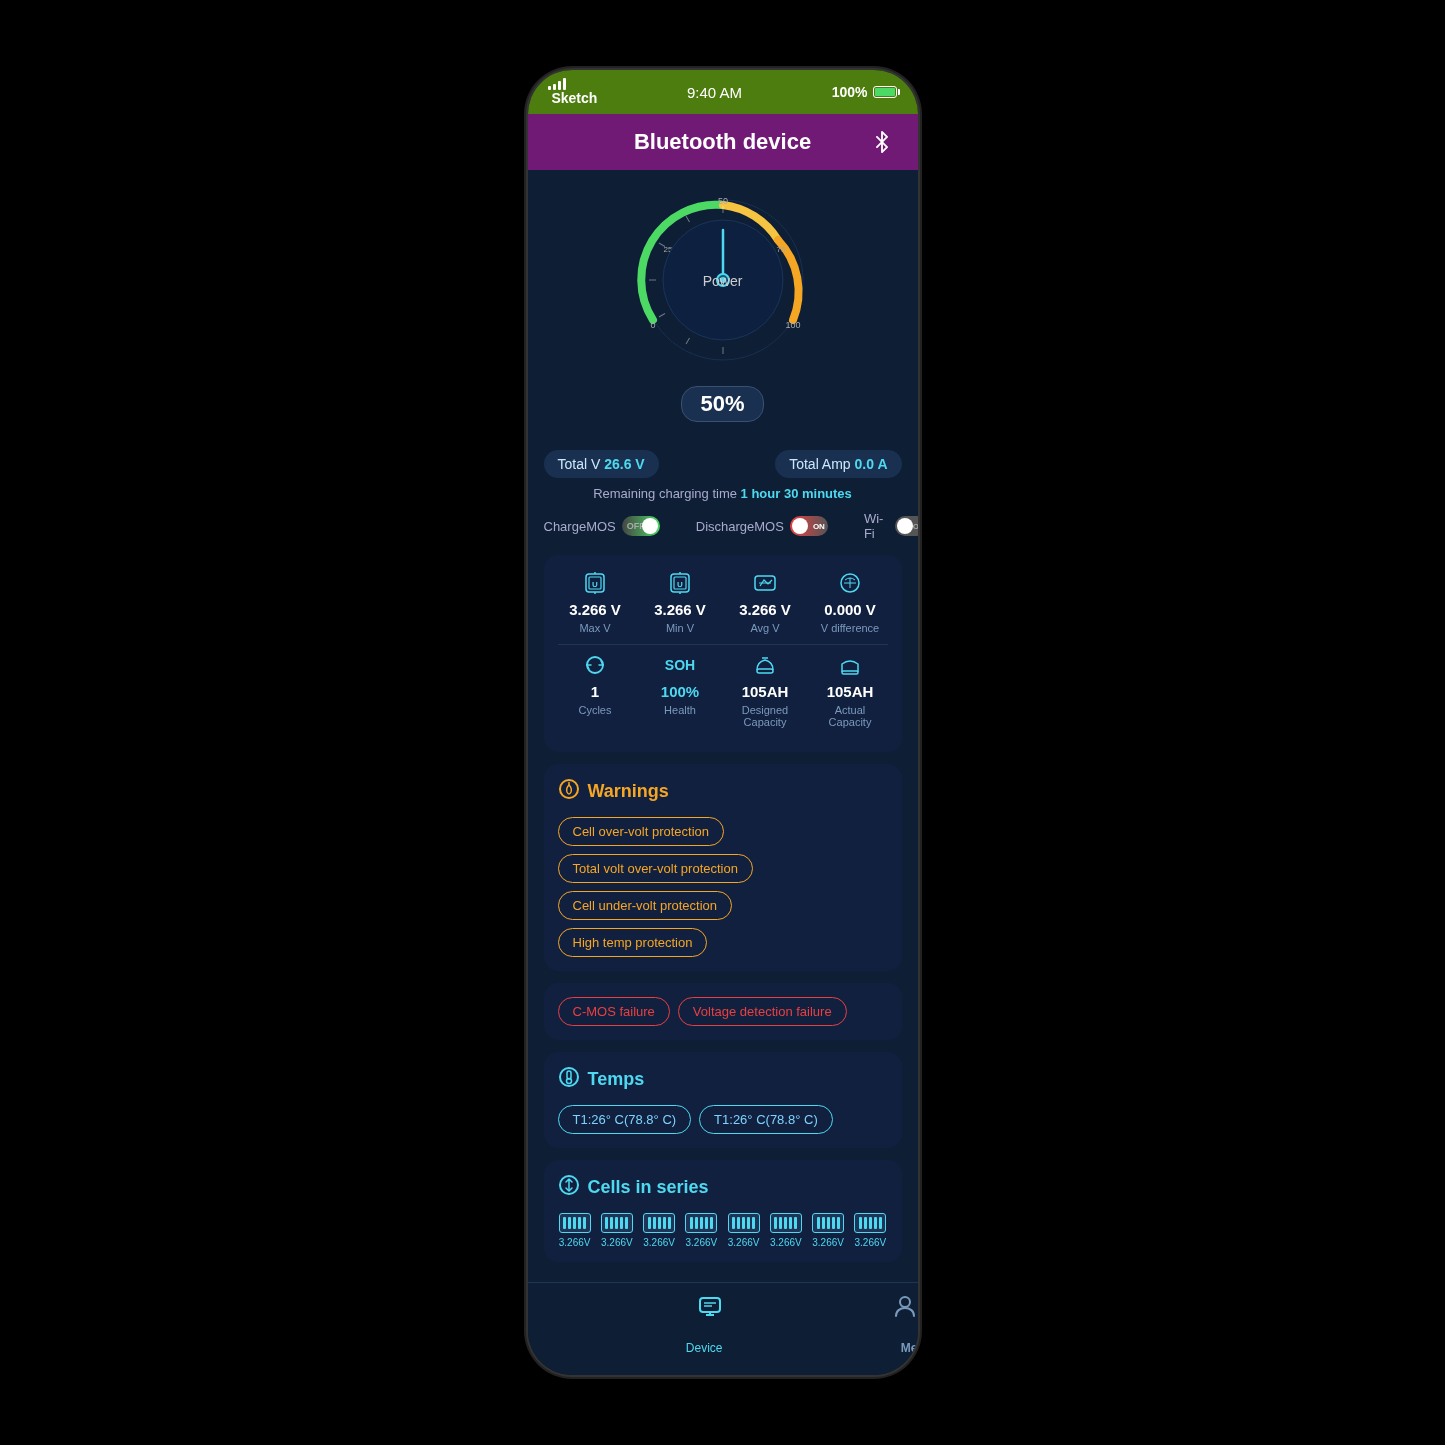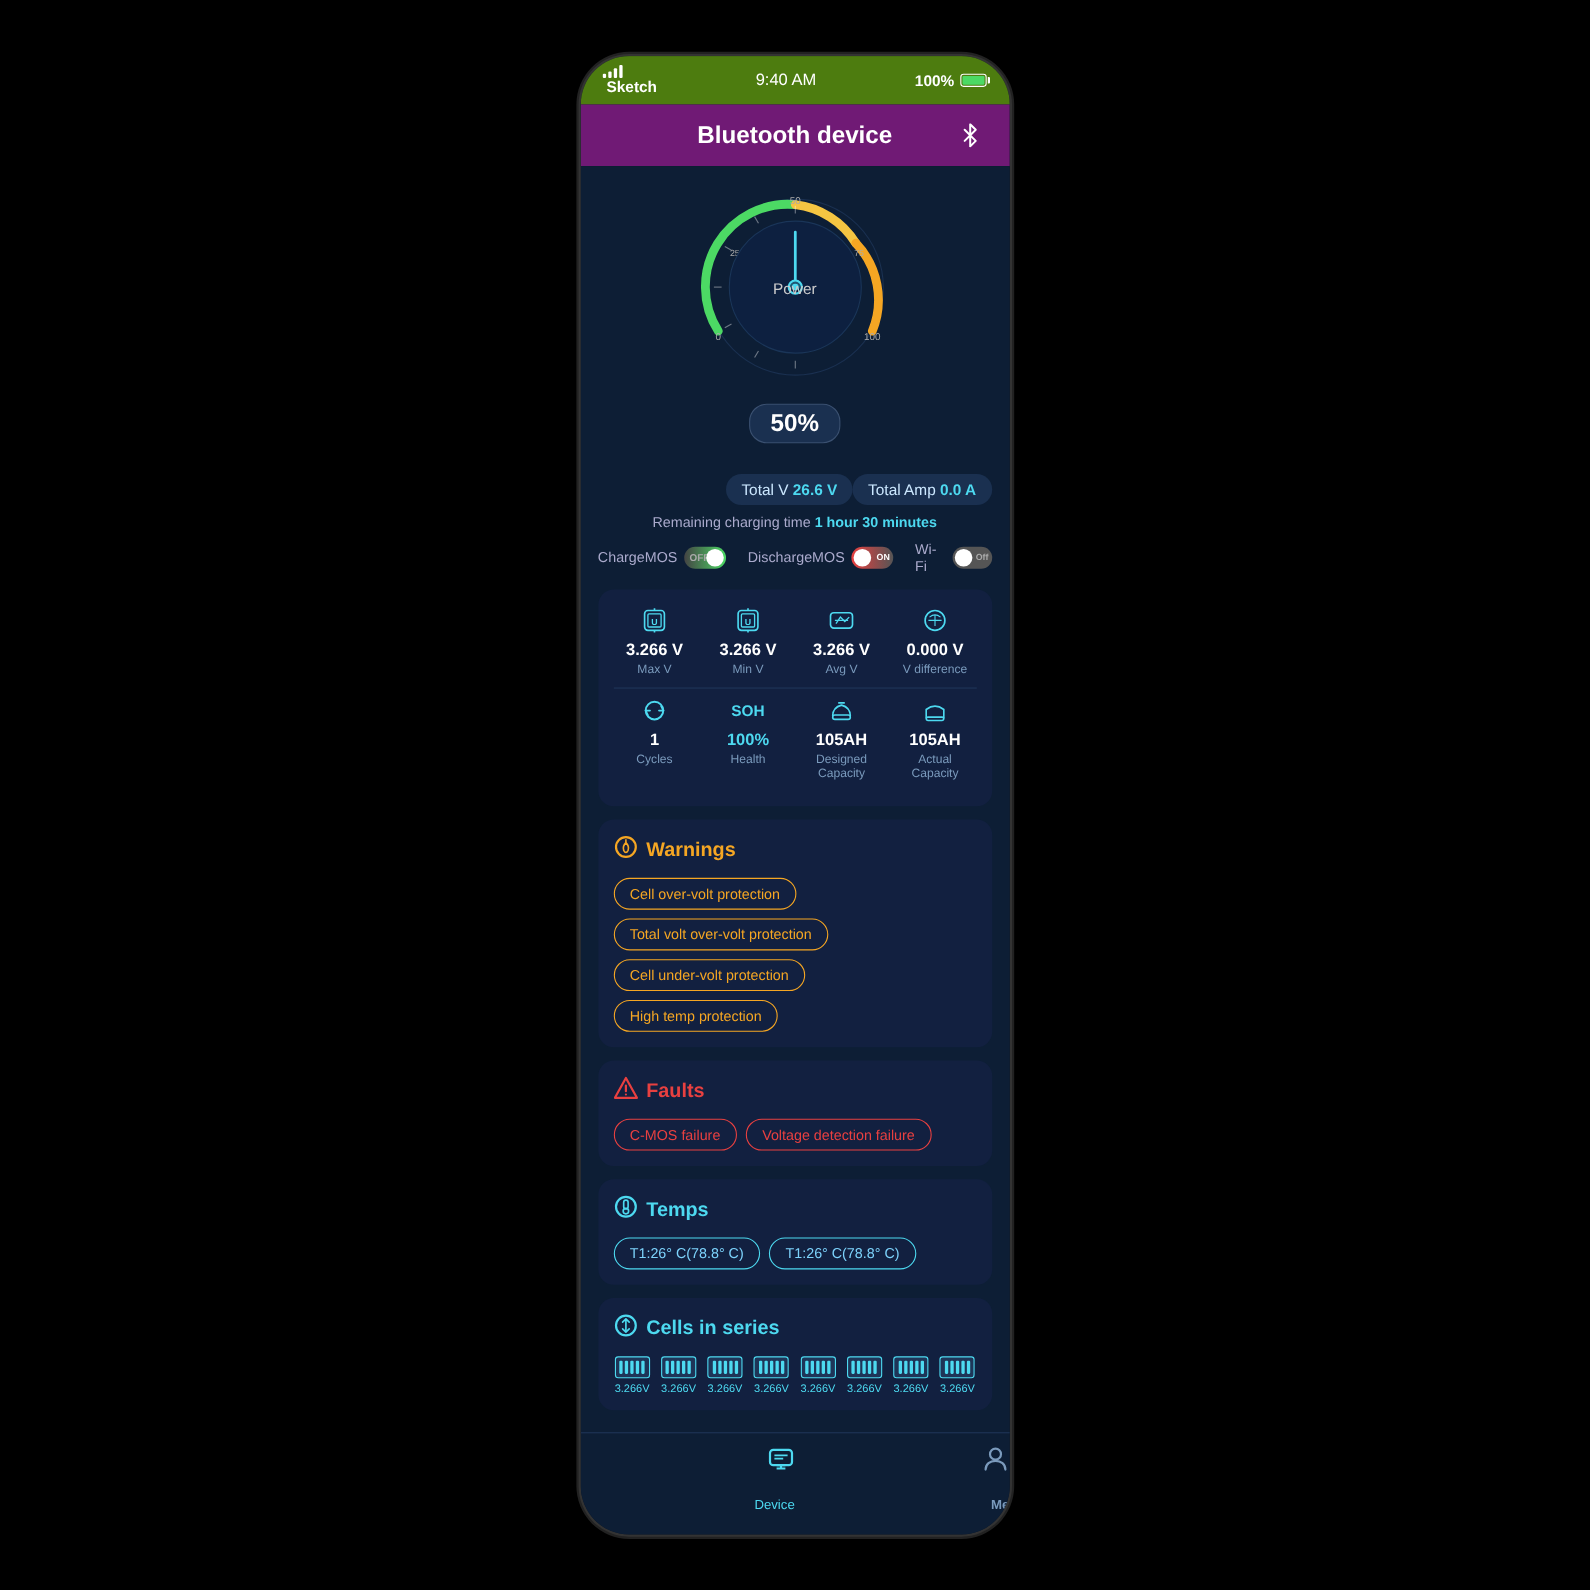--- a/index.html
+++ b/index.html
@@ -147,21 +147,22 @@
       border-radius: 16px;
       padding: 4px 18px;
       color: #fff;
       font-size: 22px;
       font-weight: 700;
       margin-top: 6px;
     }
     
     .stats-row {
       display: flex;
-      justify-content: flex-end;
+      justify-content: space-between;
+      gap: 12px;
       margin-top: 28px;
     }
     .stat-badge {
       background: #1a3050;
       border-radius: 20px;
       padding: 6px 14px;
       font-size: 14px;
       color: #cce8ff;
     }
     .stat-value {
@@ -176,21 +177,21 @@
     }
     .charging-time-value {
       color: #4dd9f0;
       font-weight: 600;
     }
     
     .mos-row {
       display: flex;
       justify-content: flex-start;
       align-items: center;
-      gap: 20px;
+      gap: 36px;
       margin-top: 10px;
       margin-bottom: 14px;
     }
     .mos-item {
       display: flex;
       align-items: center;
       gap: 6px;
       font-size: 13px;
       color: #aac;
     }
@@ -624,30 +625,20 @@
       </div>
       <div class="tags-container">
         <span class="tag tag-yellow">Cell over-volt protection</span>
         <span class="tag tag-yellow">Total volt over-volt protection</span>
         <span class="tag tag-yellow">Cell under-volt protection</span>
         <span class="tag tag-yellow">High temp protection</span>
       </div>
     </div>
 
     <div class="card">
-      <div class="section-header">
-        <span class="section-icon">
-          <svg width="22" height="22" viewBox="0 0 22 22" fill="none">
-            <polygon points="11,2 21,20 1,20" stroke="#e84040" stroke-width="2" fill="none" stroke-linejoin="round"></polygon>
-            <line x1="11" y1="9" x2="11" y2="14" stroke="#e84040" stroke-width="2" stroke-linecap="round"></line>
-            <circle cx="11" cy="17" r="1" fill="#e84040"></circle>
-          </svg>
-        </span>
-        <span class="section-title section-title-red">Faults</span>
-      </div>
       <div class="tags-container">
         <span class="tag tag-red">C-MOS failure</span>
         <span class="tag tag-red">Voltage detection failure</span>
       </div>
     </div>
 
     <div class="card">
       <div class="section-header">
         <span class="section-icon">
           <svg width="22" height="22" viewBox="0 0 22 22" fill="none">

